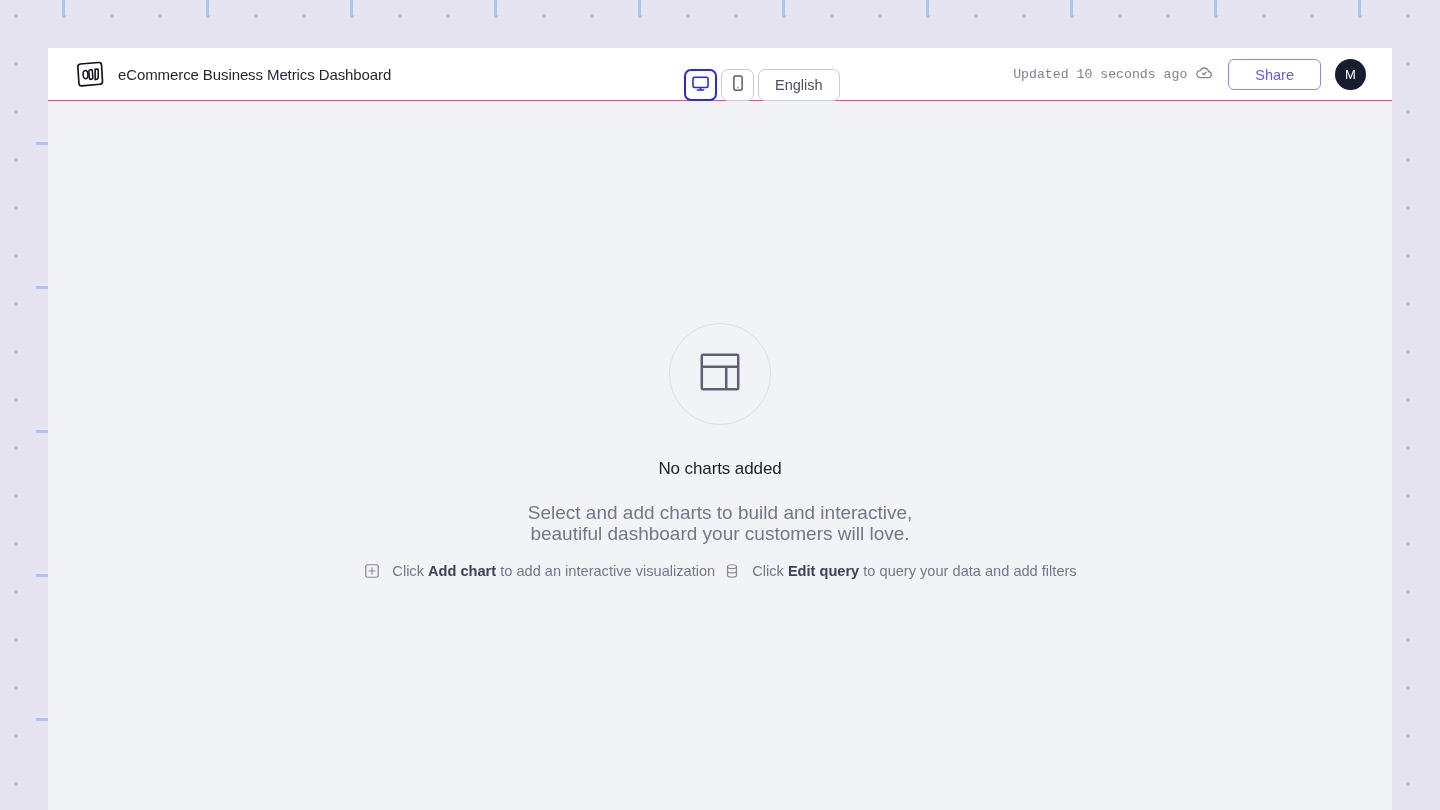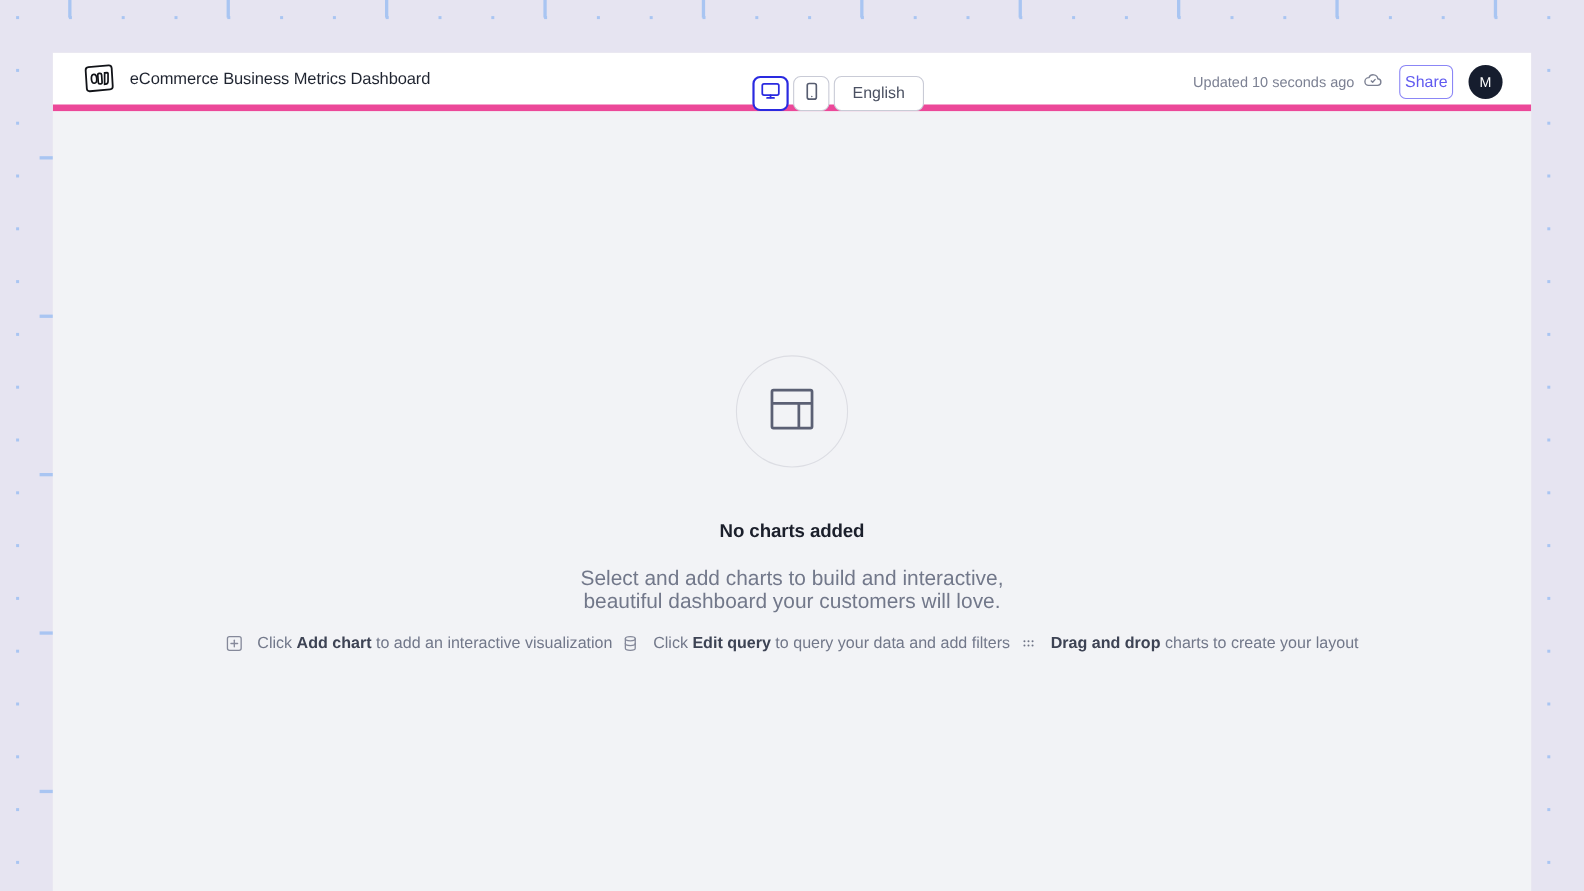--- a/index.html
+++ b/index.html
@@ -58,21 +58,21 @@
     height: 762px;
     background: #f2f3f6;
     overflow: hidden;
   }
 
   
   #header {
     position: relative;
     height: 53px;
     background: #ffffff;
-    border-bottom: 6px solid #ec4899;
+    border-bottom: 1px solid #ec4899;
     display: flex;
     align-items: center;
   }
 
   .brand {
     display: flex;
     align-items: center;
     gap: 13px;
     padding-left: 26px;
     flex: 0 0 auto;
@@ -131,29 +131,30 @@
     top: 0;
     height: 53px;
     display: flex;
     align-items: center;
     gap: 14px;
   }
   .updated-wrap {
     display: flex;
     align-items: center;
     gap: 8px;
+    font-family: Liberation Mono, monospace;
   }
   .updated-text {
     font-size: 13.2px;
     color: #7c8193;
     white-space: nowrap;
   }
   .share-btn {
     height: 31px;
-    padding: 0 4px;
+    padding: 0 26px;
     border-radius: 6px;
     background: #ffffff;
     border: 1.4px solid #8b86f6;
     color: #615bf0;
     font-size: 14.5px;
     display: flex;
     align-items: center;
     cursor: pointer;
     font-family: "Liberation Sans", sans-serif;
   }
@@ -187,23 +188,23 @@
   .empty-icon-circle {
     width: 102px;
     height: 102px;
     border-radius: 50%;
     border: 1.3px solid #dcdde3;
     display: flex;
     align-items: center;
     justify-content: center;
   }
   .empty-title {
-    margin-top: 48px;
+    margin-top: 34px;
     font-size: 17px;
-    font-weight: bold;
+    font-weight: normal;
     color: #1b1f2b;
     letter-spacing: -0.1px;
   }
   .empty-sub {
     margin-top: 24px;
     width: 400px;
     text-align: center;
     font-size: 19px;
     line-height: 20.5px;
     color: #72788a;
@@ -348,32 +349,19 @@
             <span class="hint-icon">
               <svg width="16" height="16" viewBox="0 0 20 20" fill="none" stroke="#85899a" stroke-width="1.5" stroke-linecap="round" stroke-linejoin="round">
                 <ellipse cx="10" cy="4.6" rx="5.6" ry="2.4"></ellipse>
                 <path d="M4.4 4.6v10.8c0 1.33 2.51 2.4 5.6 2.4s5.6-1.07 5.6-2.4V4.6"></path>
                 <path d="M4.4 10c0 1.33 2.51 2.4 5.6 2.4s5.6-1.07 5.6-2.4"></path>
               </svg>
             </span>
             <span class="hint-text"><span>Click </span><b>Edit query</b><span> to query your data and add filters</span></span>
           </div>
 
-          <div class="hint-row">
-            <span class="hint-icon">
-              <svg width="16" height="16" viewBox="0 0 20 20" fill="#6e7385">
-                <circle cx="5.4" cy="7.4" r="1.15"></circle>
-                  <circle cx="10" cy="7.4" r="1.15"></circle>
-                  <circle cx="14.6" cy="7.4" r="1.15"></circle>
-                <circle cx="5.4" cy="12.2" r="1.15"></circle>
-                  <circle cx="10" cy="12.2" r="1.15"></circle>
-                  <circle cx="14.6" cy="12.2" r="1.15"></circle>
-              </svg>
-            </span>
-            <span class="hint-text"><span></span><b>Drag and drop</b><span> charts to create your layout</span></span>
-          </div>
 
         </div>
       </div>
     </div>
 
   </div>
 </div>
 
 </body></html>

